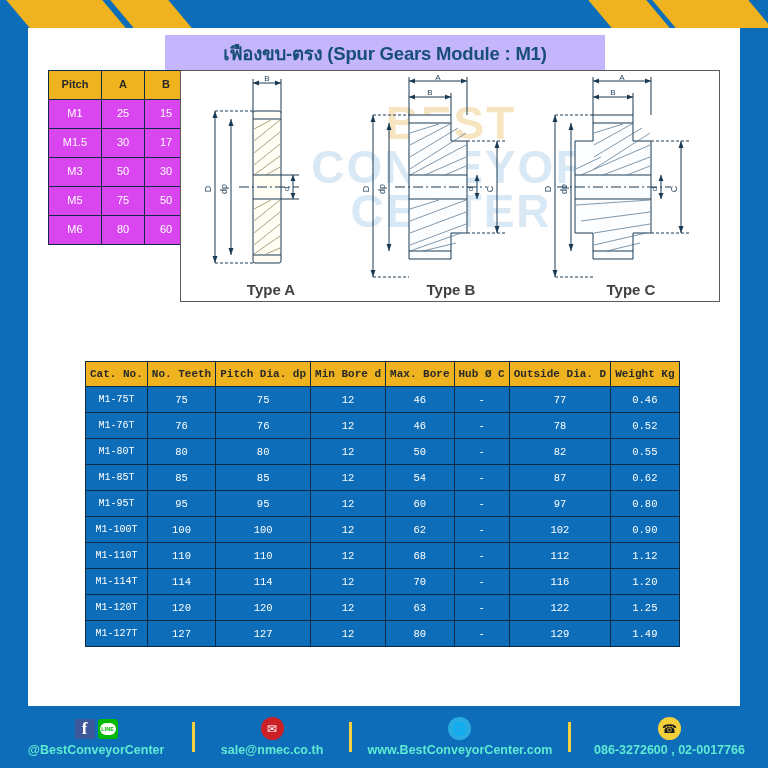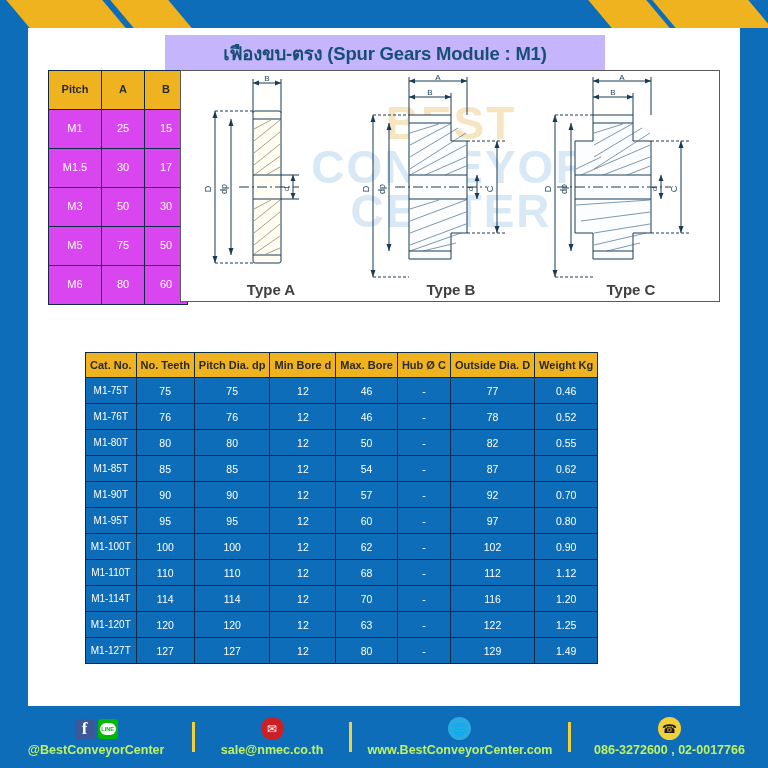--- a/index.html
+++ b/index.html
@@ -43,21 +43,21 @@
   }
 
   
   #pitch-table {
     position: absolute; left: 20px; top: 42px;
     border-collapse: separate; border-spacing: 1.5px;
     background: #0d2a47;
   }
   #pitch-table th, #pitch-table td {
     font-size: 11px; font-weight: bold; text-align: center;
-    width: 42px; height: 38px; line-height: 25.5px; padding: 0;
+    width: 42px; height: 28px; line-height: 25.5px; padding: 0;
   }
   #pitch-table th { background: #EFB31F; color: #2a2a2a; }
   #pitch-table td { background: #d946ef; color: #ffffff; font-weight: normal; }
   #pitch-table th:first-child, #pitch-table td:first-child { width: 52px; }
 
   
   #diagram-frame {
     position: absolute; left: 152px; top: 42px;
     width: 540px; height: 232px;
     border: 1.5px solid #5a5a5a; background: #ffffff;
@@ -76,23 +76,24 @@
   .diag-cell.a { left: 0;   }
   .diag-cell.b { left: 180px; }
   .diag-cell.c { left: 360px; }
   .type-label {
     position: absolute; bottom: 5px; left: 0; width: 100%;
     text-align: center; font-size: 15px; font-weight: bold; color: #404040;
   }
 
   
   #spec-table {
-    position: absolute; left: 57px; top: 324px;
+    position: absolute; left: 57px; top: 333px;
     border-collapse: separate; border-spacing: 1.5px;
     background: #0d2a47;
+    font-family: Liberation Mono, monospace;
   }
   #spec-table th {
     background: #EFB31F; color: #2a2a2a;
     font-size: 11px; font-weight: bold; text-align: center;
     height: 24px; padding: 0 4px; white-space: nowrap;
   }
   #spec-table td {
     background: #0E6DB8; color: #ffffff;
     font-size: 10.5px; text-align: center;
     height: 25px; padding: 0 4px;
@@ -104,21 +105,21 @@
     position: absolute; left: 0; bottom: 0; width: 768px; height: 62px;
     background: #0E6DB8;
     display: flex; align-items: center;
   }
   .fcell {
     display: flex; flex-direction: column; align-items: center;
     justify-content: center; gap: 3px; position: relative;
   }
   .fcell .icons { display: flex; gap: 3px; align-items: center; height: 22px; }
   .fcell .ftext {
-    color: #bef264; font-size: 12.5px; font-weight: bold; white-space: nowrap;
+    color: #5eead4; font-size: 12.5px; font-weight: bold; white-space: nowrap;
   }
   .fdiv { width: 3px; height: 30px; background: #F2D03C; }
 
   .sq { width: 20px; height: 20px; display: block; }
   .sq.fb   { background: #3B5998; position: relative; }
   .sq.line { background: #00B900; position: relative; border-radius: 3px; }
   .fb-f {
     position: absolute; left: 0; top: 0; width: 100%; height: 100%;
     color: #fff; font-size: 17px; font-weight: bold;
     font-family: "Liberation Serif", serif;
@@ -431,30 +432,20 @@
           <td class="cat">M1-85T</td>
           <td>85</td>
           <td>85</td>
           <td>12</td>
           <td>54</td>
           <td>-</td>
           <td>87</td>
           <td>0.62</td>
         </tr>
         <tr>
-          <td class="cat">M1-90T</td>
-          <td>90</td>
-          <td>90</td>
-          <td>12</td>
-          <td>57</td>
-          <td>-</td>
-          <td>92</td>
-          <td>0.70</td>
-        </tr>
-        <tr>
           <td class="cat">M1-95T</td>
           <td>95</td>
           <td>95</td>
           <td>12</td>
           <td>60</td>
           <td>-</td>
           <td>97</td>
           <td>0.80</td>
         </tr>
         <tr>

